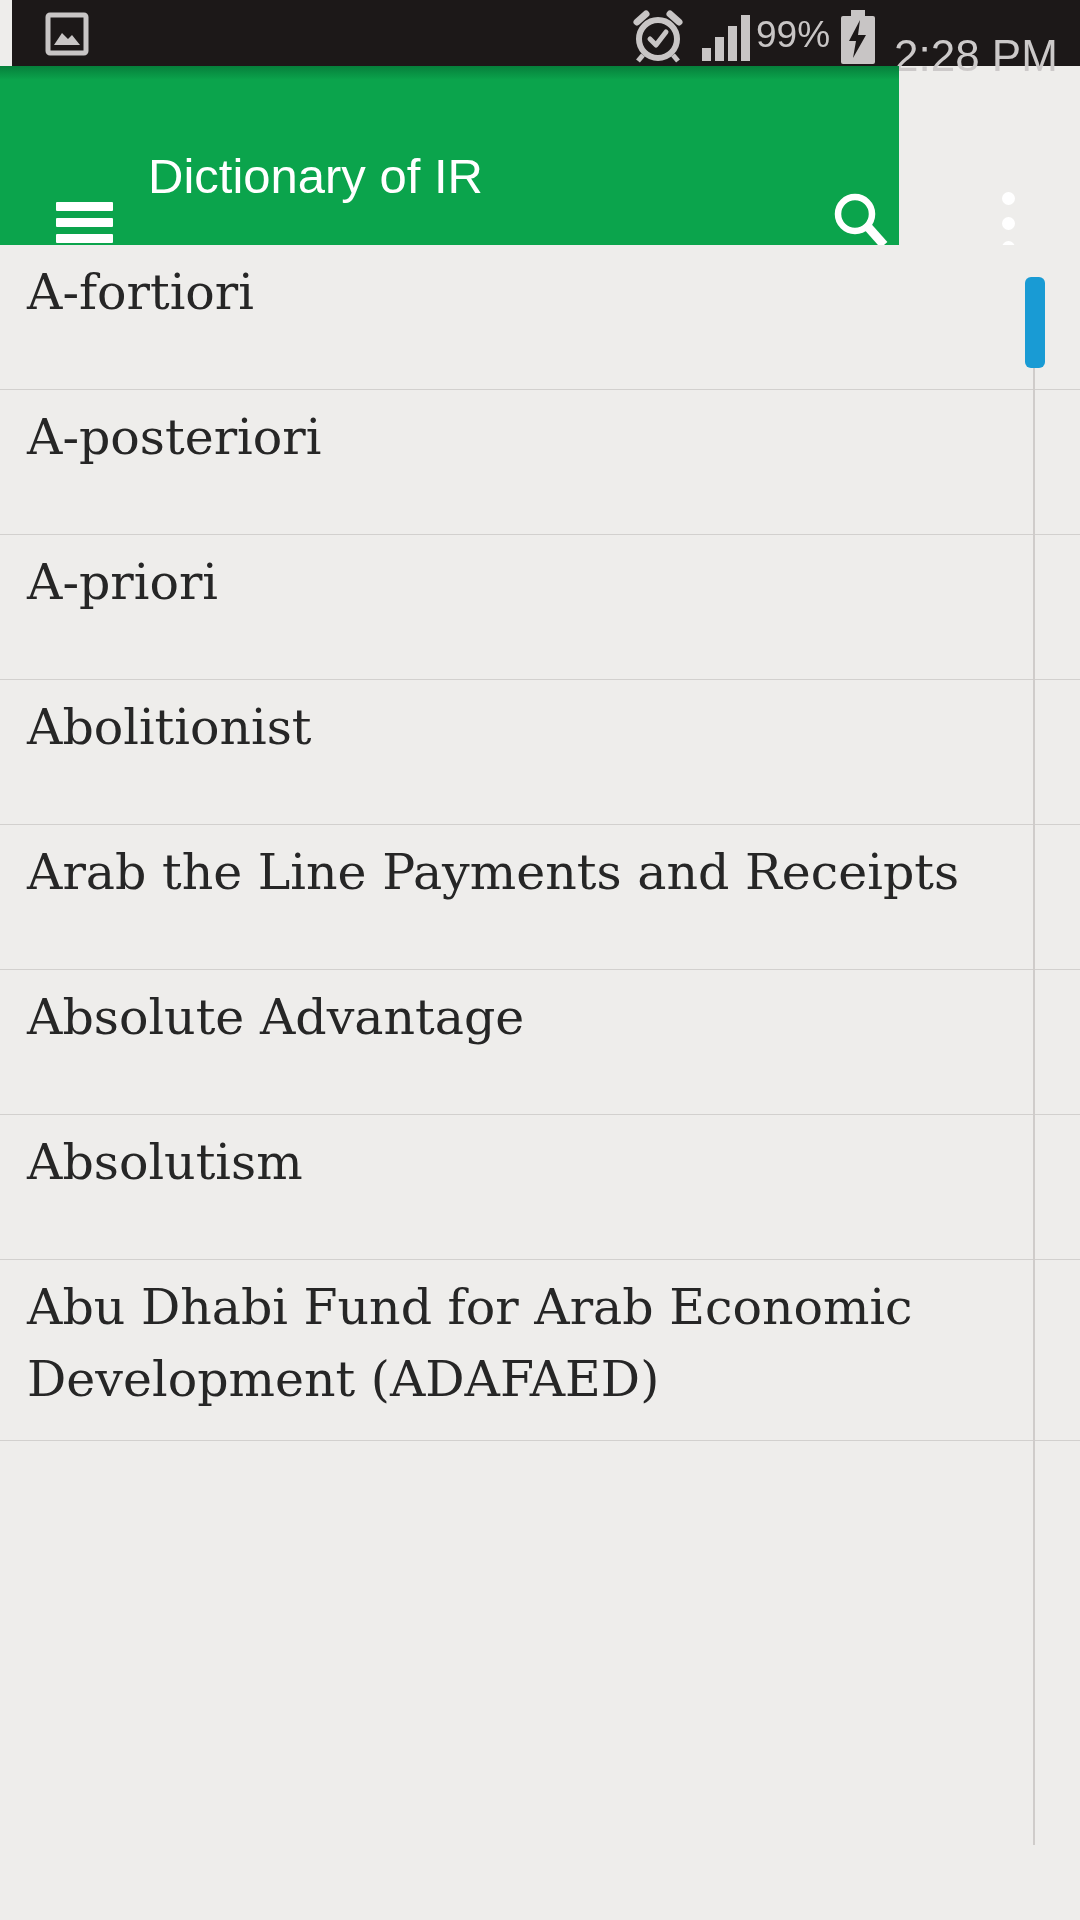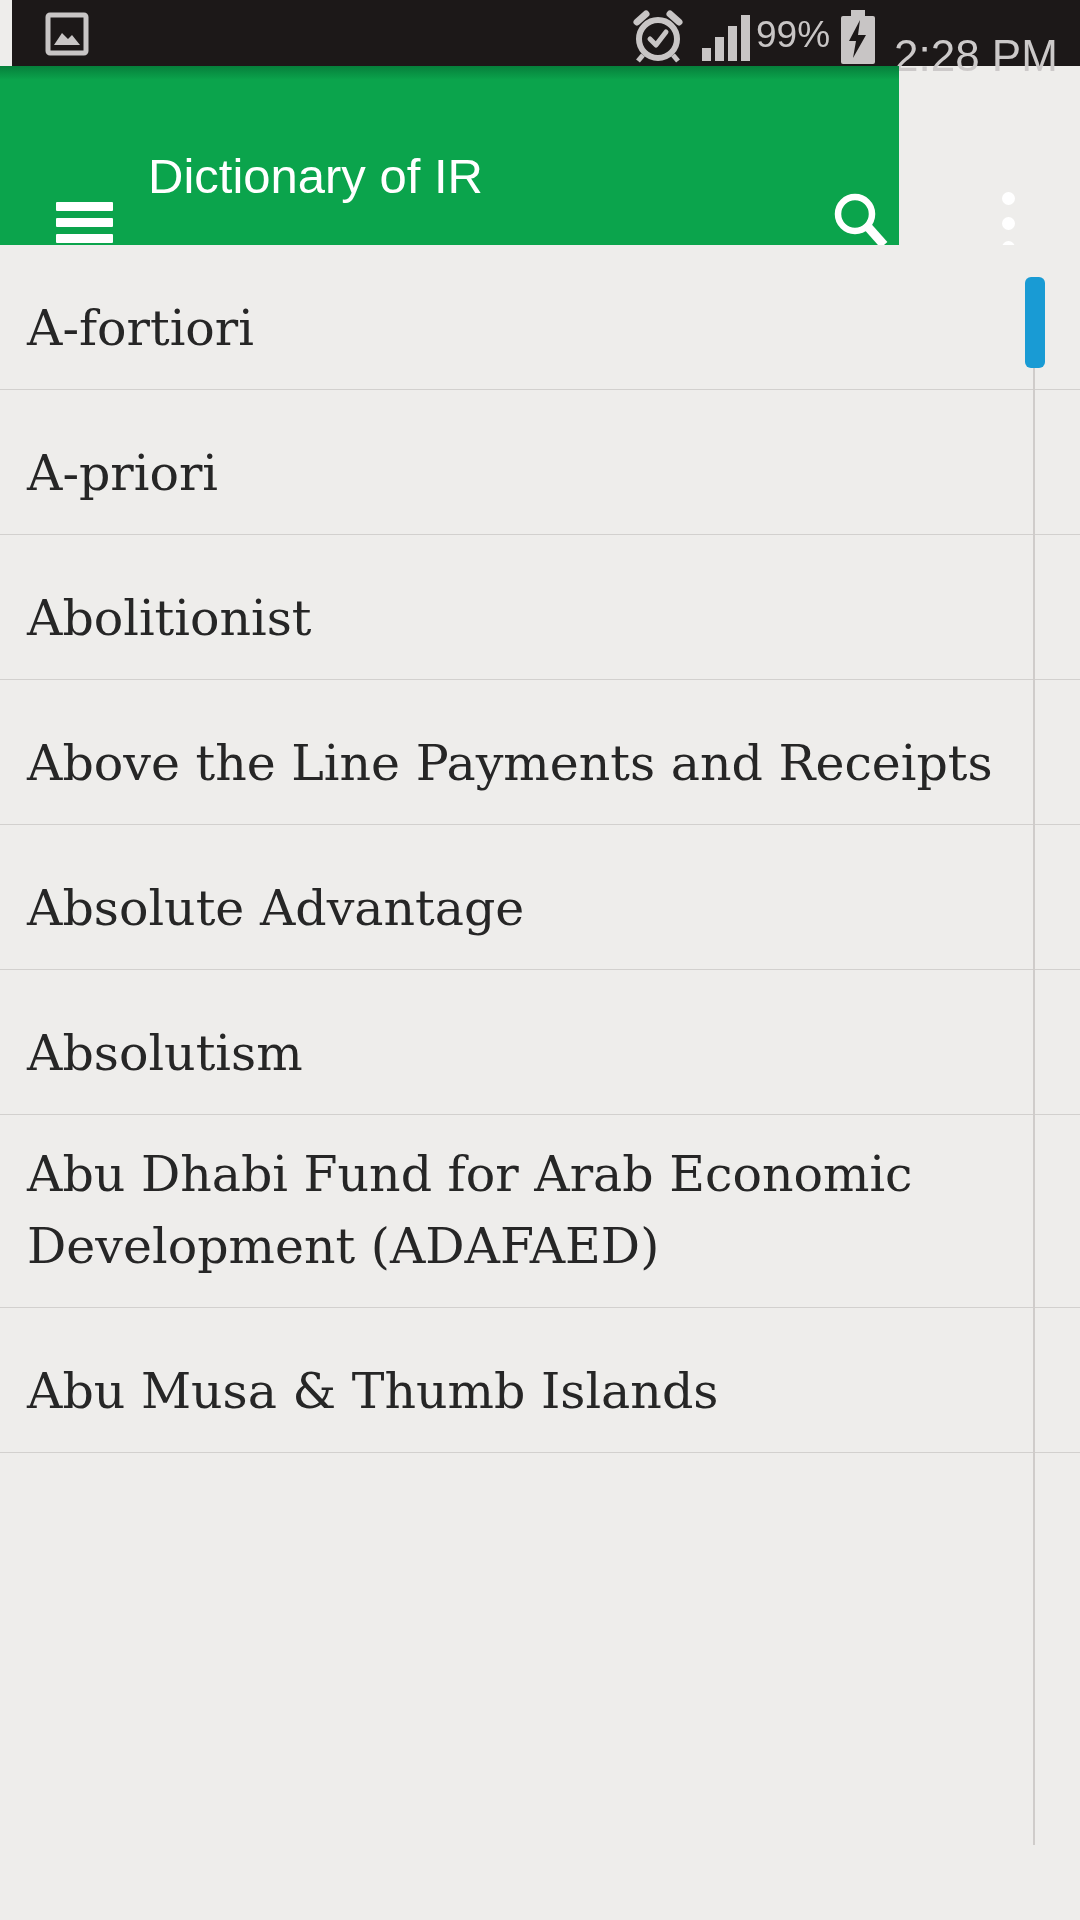--- a/index.html
+++ b/index.html
@@ -57,22 +57,22 @@
   .overflow-btn .dot { width:13px; height:13px; border-radius:50%; background:#fff; }
 
   
   .term-list {
     position:absolute; left:0; top:245px; width:1080px;
     display:flex; flex-direction:column;
   }
   .term-item {
     box-sizing:border-box;
     min-height:145px;
-    padding:24px 42px 24px 27px;
-    display:flex; align-items:flex-end;
+    padding:12px 42px 24px 27px;
+    display:flex; align-items:flex-start;
     border-bottom:1px solid var(--divider,#d2d0ce);
     background:var(--list_bg,#eeedeb);
     cursor:pointer;
   }
   .term-item .term-label {
     font-family:"DejaVu Serif", serif;
     font-size:49px; line-height:72px;
     color:var(--text,#262626);
   }
 
@@ -137,46 +137,46 @@
     <div class="dot"></div>
     <div class="dot"></div>
   </div>
 </div>
 
 <div class="term-list">
   <div class="term-item">
     <span class="term-label">A-fortiori</span>
   </div>
 
+  <div class="term-item">
+    <span class="term-label">A-posteriori</span>
+  </div>
 
   <div class="term-item">
     <span class="term-label">A-priori</span>
   </div>
 
   <div class="term-item">
     <span class="term-label">Abolitionist</span>
   </div>
 
   <div class="term-item">
-    <span class="term-label">Above the Line Payments and Receipts</span>
+    <span class="term-label">Arab the Line Payments and Receipts</span>
   </div>
 
 
   <div class="term-item">
     <span class="term-label">Absolute Advantage</span>
   </div>
 
   <div class="term-item">
     <span class="term-label">Absolutism</span>
   </div>
 
   <div class="term-item">
     <span class="term-label">Abu Dhabi Fund for Arab Economic Development (ADAFAED)</span>
   </div>
 
-  <div class="term-item">
-    <span class="term-label">Abu Musa &amp; Thumb Islands</span>
-  </div>
 
 </div>
 
 <div class="scroll-track"></div>
 <div class="scroll-thumb"></div>
 
 </body></html>

